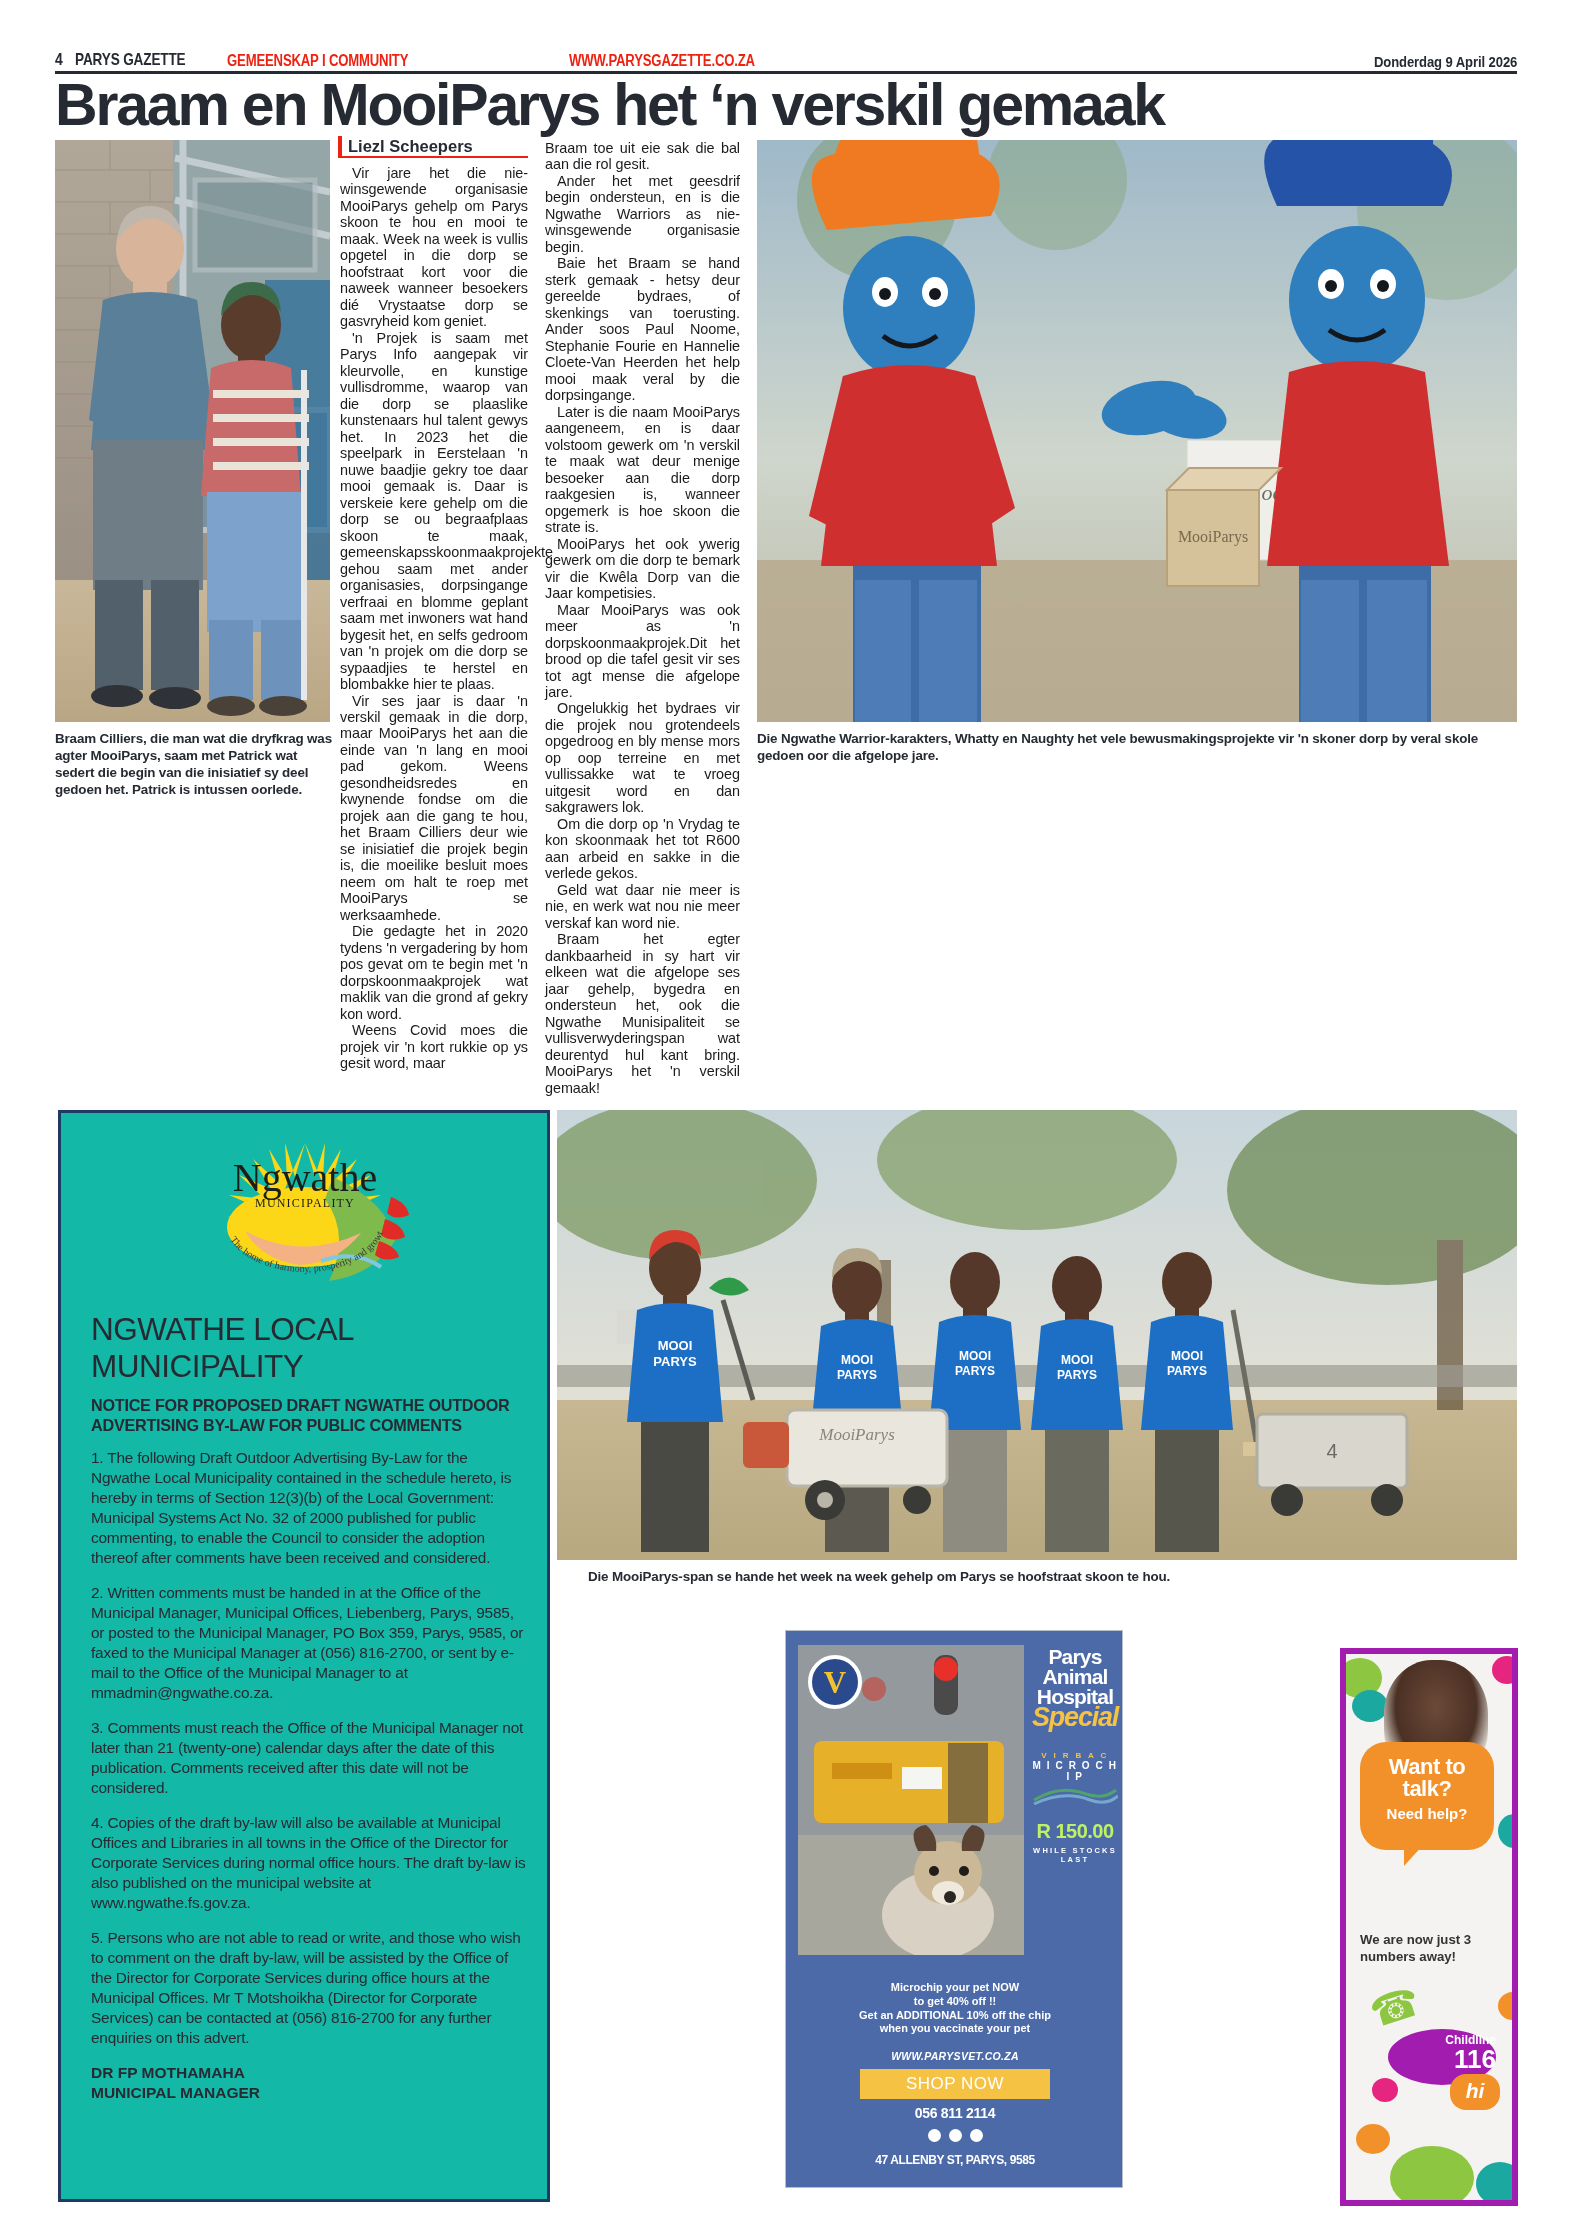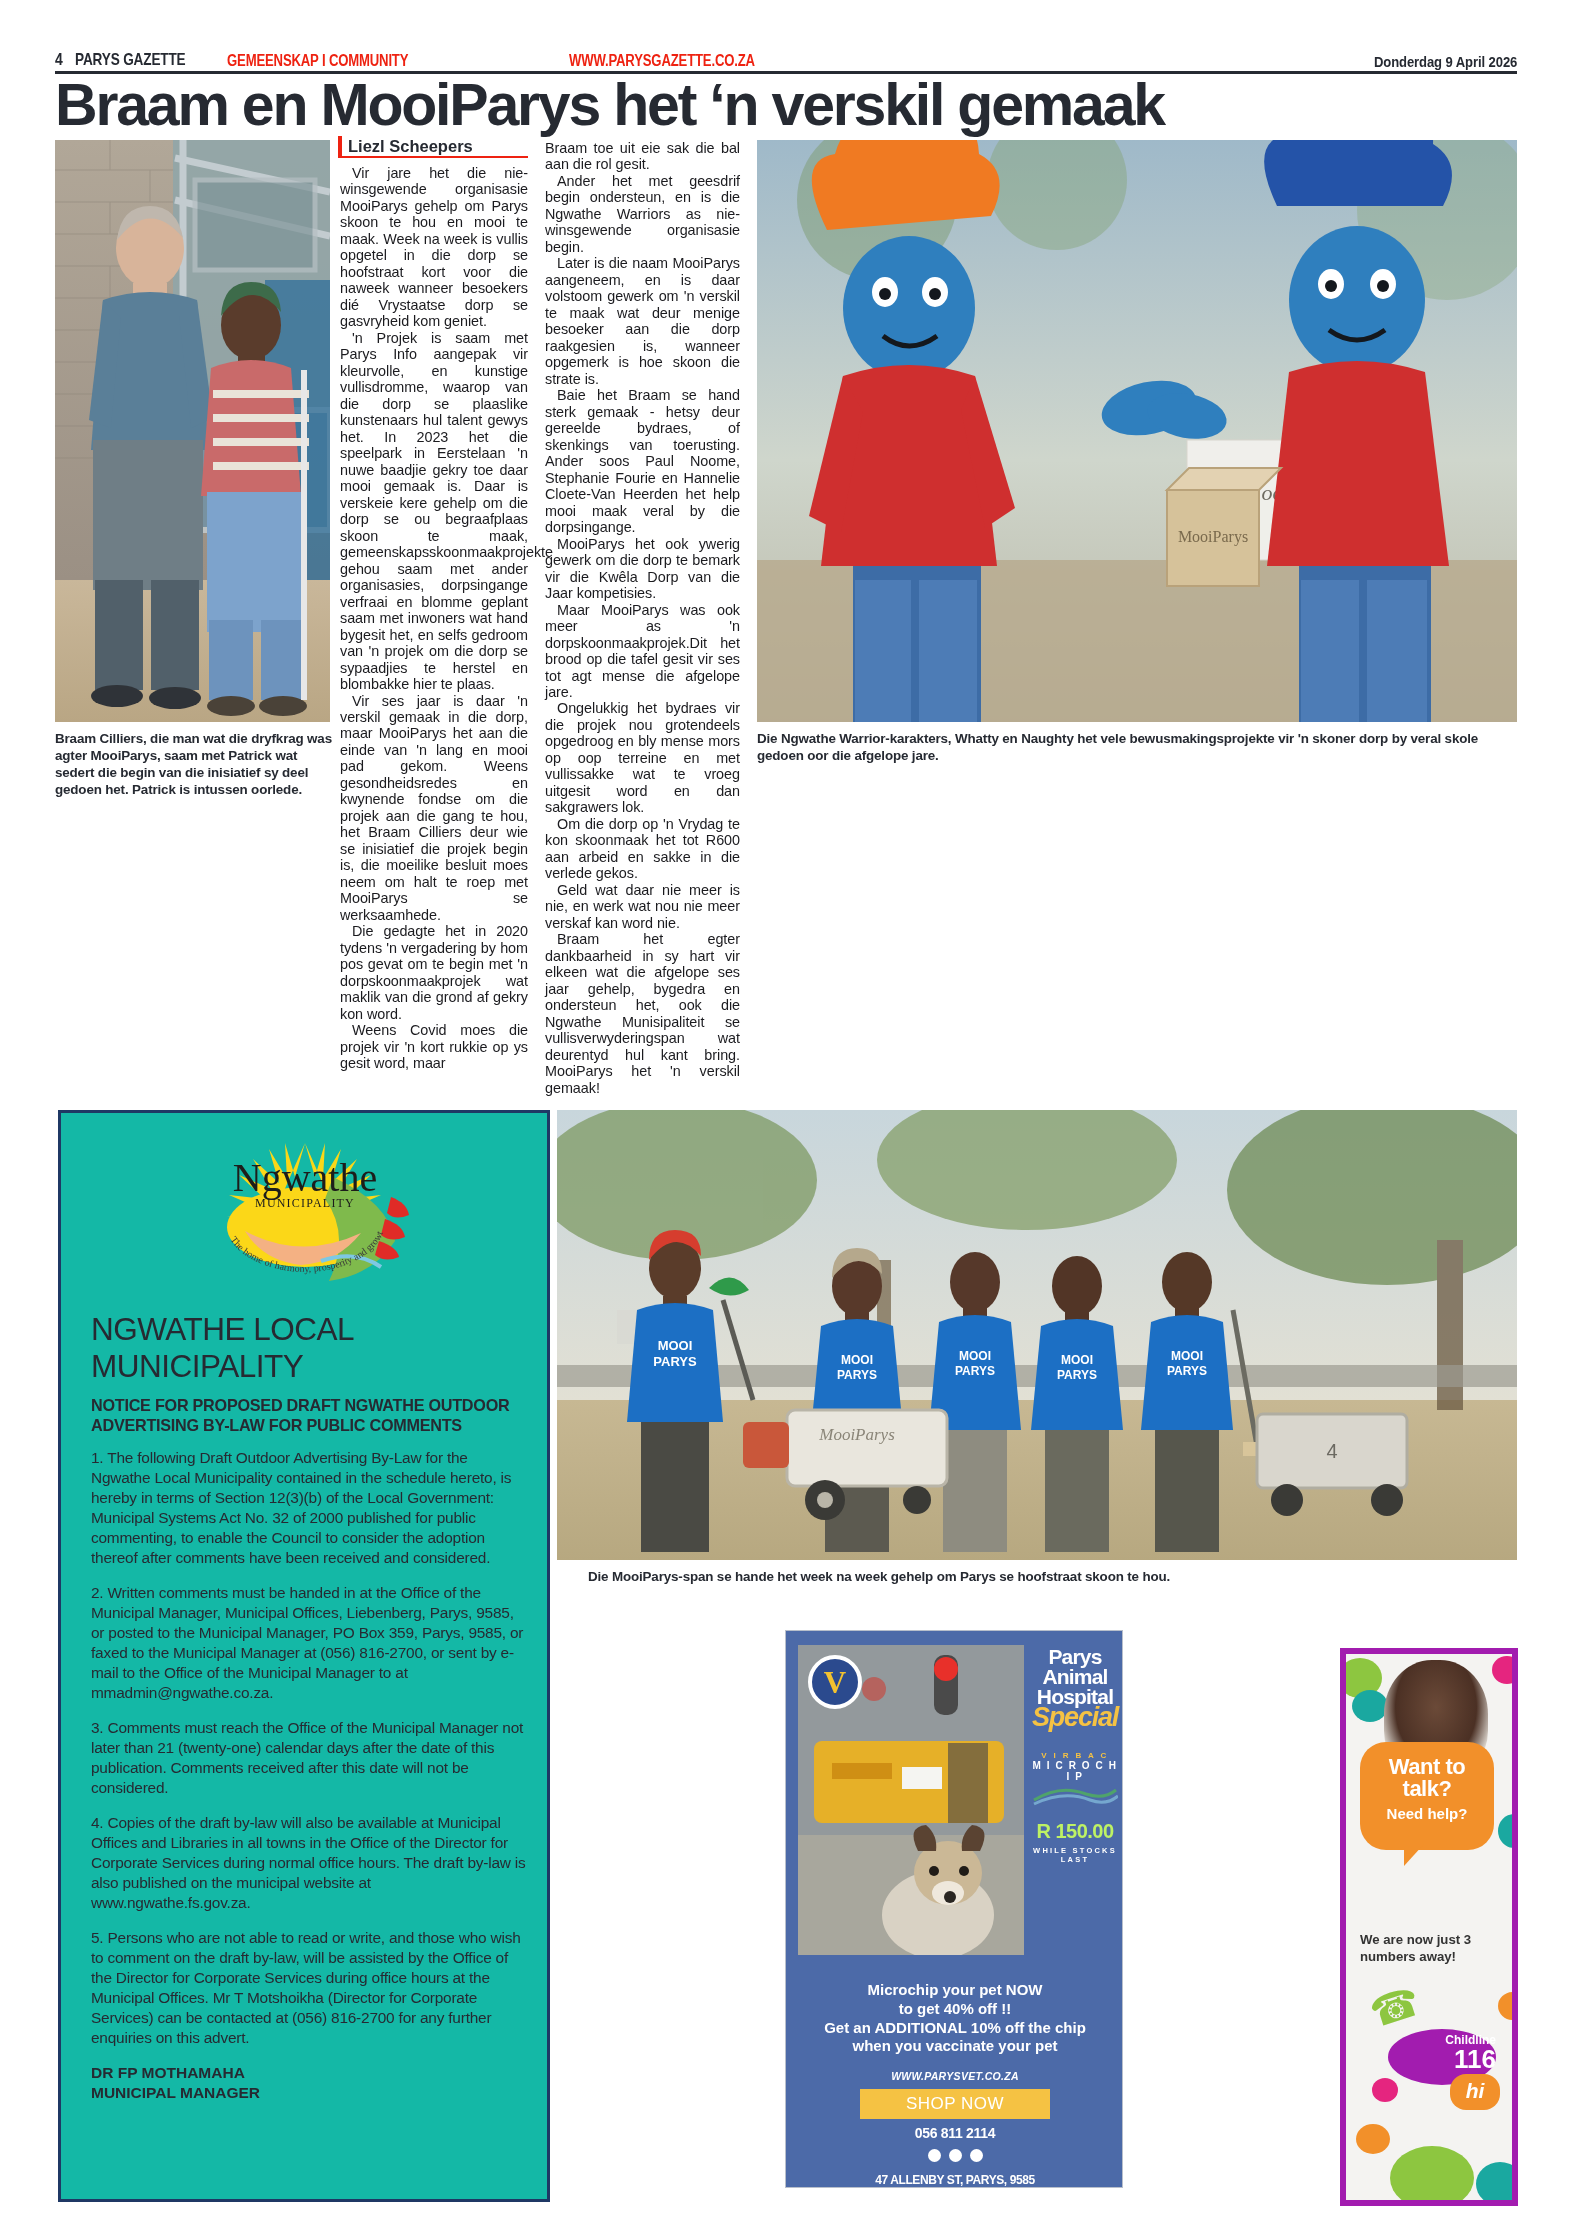--- a/index.html
+++ b/index.html
@@ -112,21 +112,21 @@
     font-family:"Liberation Serif", serif;
   }
   .vet-right { position:absolute; left:246px; top:16px; width:86px; text-align:center; }
   .vet-t1 { color:#fff; font-weight:bold; font-size:21px; line-height:0.95; letter-spacing:-0.8px; }
   .vet-t2 { color:#f5c243; font-weight:bold; font-style:italic; font-size:27px; line-height:0.9; margin-top:-2px; letter-spacing:-1.2px;}
   .vet-virbac { color:#f5c243; font-size:8px; letter-spacing:2.4px; font-weight:bold; margin-top:22px;}
   .vet-chip { color:#ffffff; font-size:10px; letter-spacing:1.6px; font-weight:bold; }
   .vet-swoosh { height:22px; position:relative; margin-top:2px; }
   .vet-price { color:#bef264; font-weight:bold; font-size:20px; margin-top:14px; letter-spacing:-0.5px;}
   .vet-while { color:#fff; font-size:7.5px; letter-spacing:2.2px; font-weight:bold; margin-top:3px;}
-  .vet-promo { color:#fff; font-size:15px; font-weight:bold; line-height:1.25; margin-top:14px; }
+  .vet-promo { color:#fff; font-size:11px; font-weight:bold; line-height:1.25; margin-top:14px; }
   .vet-url { color:#fff; font-size:10.5px; font-style:italic; font-weight:bold; margin-top:14px; letter-spacing:0.3px;}
   .vet-shop {
     background:#f5c243; color:#fff; font-size:17px; margin-top:7px;
     padding:5px 0; letter-spacing:0.5px;
   }
   .vet-tel { color:#fff; font-weight:bold; font-size:14px; margin-top:6px; letter-spacing:-0.3px;}
   .vet-dots { margin-top:7px; }
   .vet-dots i { display:inline-block; width:13px; height:13px; border-radius:50%; background:#fff; margin:0 4px; }
   .vet-addr { color:#fff; font-weight:bold; font-size:12px; margin-top:7px; letter-spacing:-0.4px;}
 
@@ -271,22 +271,22 @@
   <p>Vir jare het die nie-winsgewende organisasie MooiParys gehelp om Parys skoon te hou en mooi te maak. Week na week is vullis opgetel in die dorp se hoofstraat kort voor die naweek wanneer besoekers dié Vrystaatse dorp se gasvryheid kom geniet.</p>
   <p>'n Projek is saam met Parys Info aangepak vir kleurvolle, en kunstige vullisdromme, waarop van die dorp se plaaslike kunstenaars hul talent gewys het. In 2023 het die speelpark in Eerstelaan 'n nuwe baadjie gekry toe daar mooi gemaak is. Daar is verskeie kere gehelp om die dorp se ou begraafplaas skoon te maak, gemeenskapsskoonmaakprojekte gehou saam met ander organisasies, dorpsingange verfraai en blomme geplant saam met inwoners wat hand bygesit het, en selfs gedroom van 'n projek om die dorp se sypaadjies te herstel en blombakke hier te plaas.</p>
   <p>Vir ses jaar is daar 'n verskil gemaak in die dorp, maar MooiParys het aan die einde van 'n lang en mooi pad gekom. Weens gesondheidsredes en kwynende fondse om die projek aan die gang te hou, het Braam Cilliers deur wie se inisiatief die projek begin is, die moeilike besluit moes neem om halt te roep met MooiParys se werksaamhede.</p>
   <p>Die gedagte het in 2020 tydens 'n vergadering by hom pos gevat om te begin met 'n dorpskoonmaakprojek wat maklik van die grond af gekry kon word.</p>
   <p>Weens Covid moes die projek vir 'n kort rukkie op ys gesit word, maar</p>
 </div>
 
 <div class="col" style="left:545px; top:140px; width:195px;">
   <p class="noind">Braam toe uit eie sak die bal aan die rol gesit.</p>
   <p>Ander het met geesdrif begin ondersteun, en is die Ngwathe Warriors as nie-winsgewende organisasie begin.</p>
+  <p>Baie het Braam se hand sterk gemaak - hetsy deur gereelde bydraes, of skenkings van toerusting. Ander soos Paul Noome, Stephanie Fourie en Hannelie Cloete-Van Heerden het help mooi maak veral by die dorpsingange.</p>
   <p>Later is die naam MooiParys aangeneem, en is daar volstoom gewerk om 'n verskil te maak wat deur menige besoeker aan die dorp raakgesien is, wanneer opgemerk is hoe skoon die strate is.</p>
-  <p>Baie het Braam se hand sterk gemaak - hetsy deur gereelde bydraes, of skenkings van toerusting. Ander soos Paul Noome, Stephanie Fourie en Hannelie Cloete-Van Heerden het help mooi maak veral by die dorpsingange.</p>
   <p>MooiParys het ook ywerig gewerk om die dorp te bemark vir die Kwêla Dorp van die Jaar kompetisies.</p>
   <p>Maar MooiParys was ook meer as 'n dorpskoonmaakprojek.Dit het brood op die tafel gesit vir ses tot agt mense die afgelope jare.</p>
   <p>Ongelukkig het bydraes vir die projek nou grotendeels opgedroog en bly mense mors op oop terreine en met vullissakke wat te vroeg uitgesit word en dan sakgrawers lok.</p>
   <p>Om die dorp op 'n Vrydag te kon skoonmaak het tot R600 aan arbeid en sakke in die verlede gekos.</p>
   <p>Geld wat daar nie meer is nie, en werk wat nou nie meer verskaf kan word nie.</p>
   <p>Braam het egter dankbaarheid in sy hart vir elkeen wat die afgelope ses jaar gehelp, bygedra en ondersteun het, ook die Ngwathe Munisipaliteit se vullisverwyderingspan wat deurentyd hul kant bring. MooiParys het 'n verskil gemaak!</p>
 </div>
 
 <div class="photo" style="left:757px; top:140px; width:760px; height:582px;">
   <svg width="760" height="582" viewBox="0 0 760 582" preserveAspectRatio="none">

